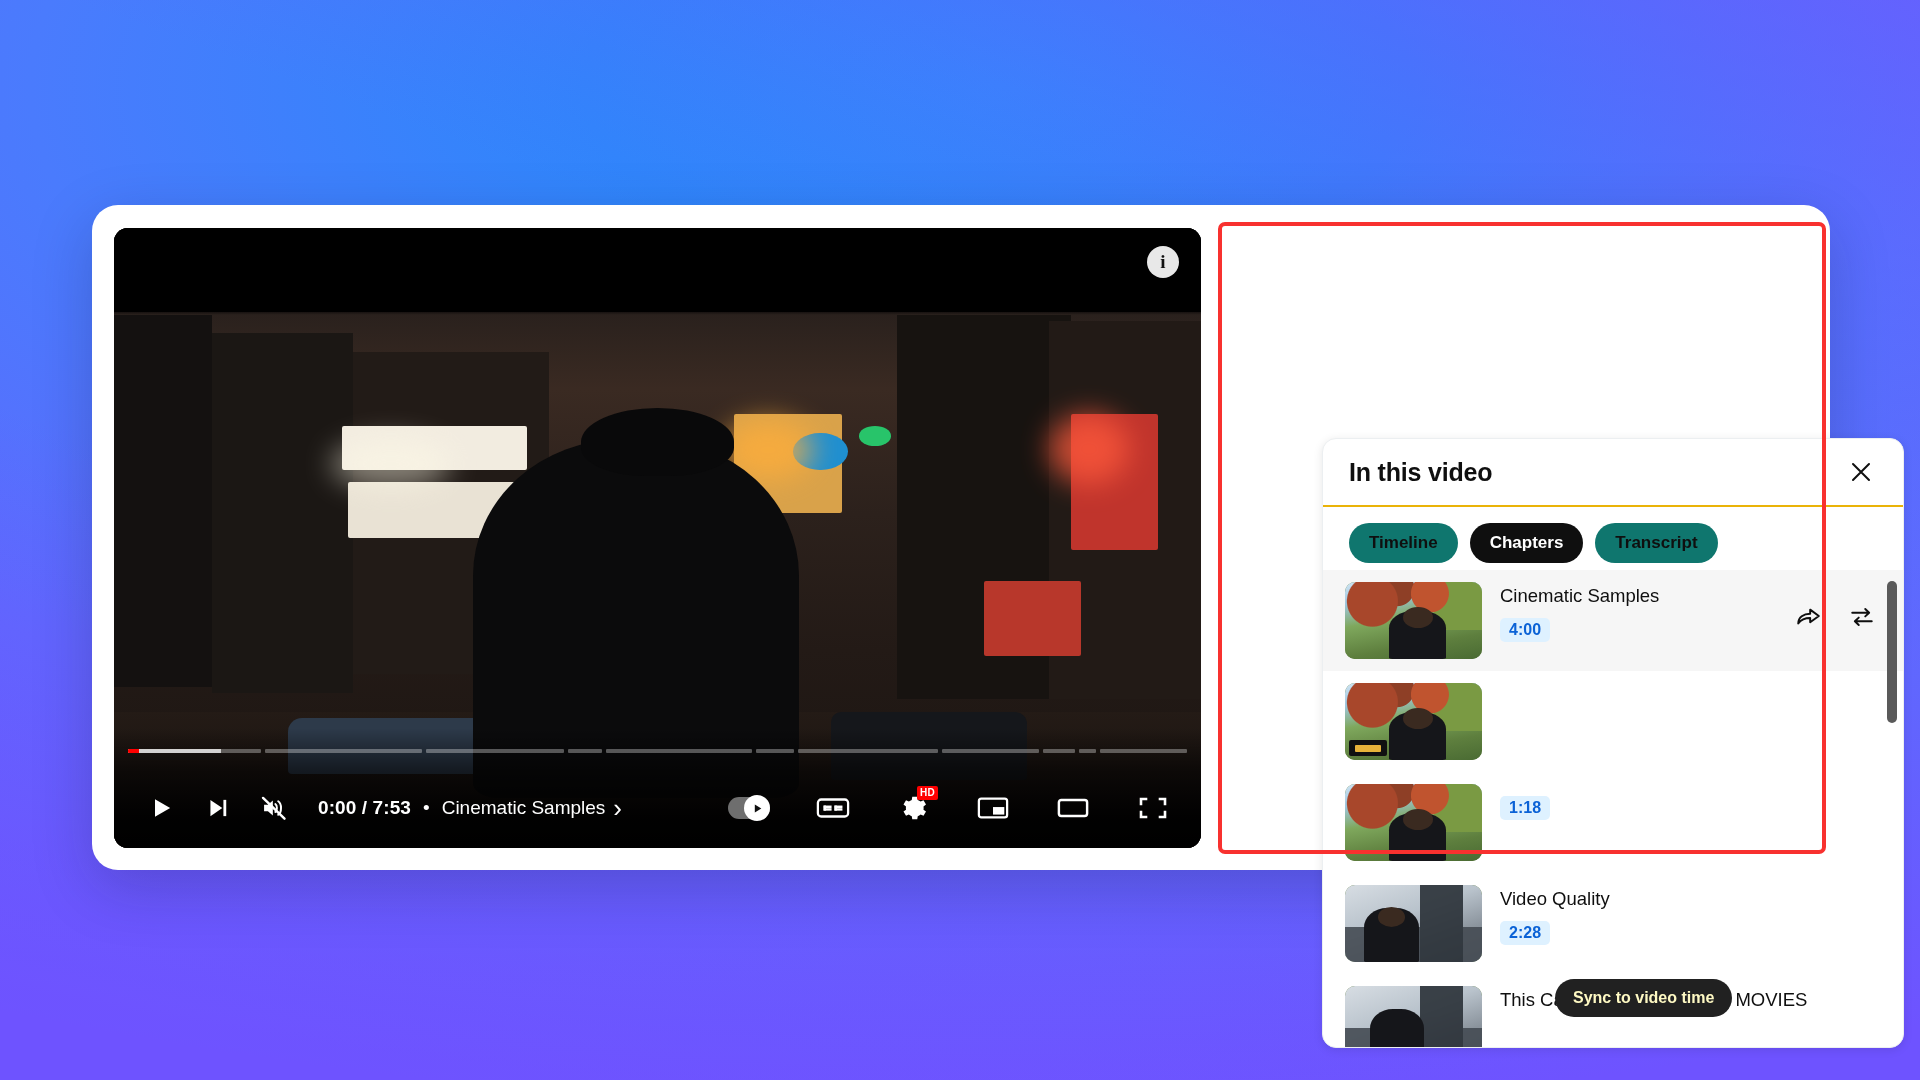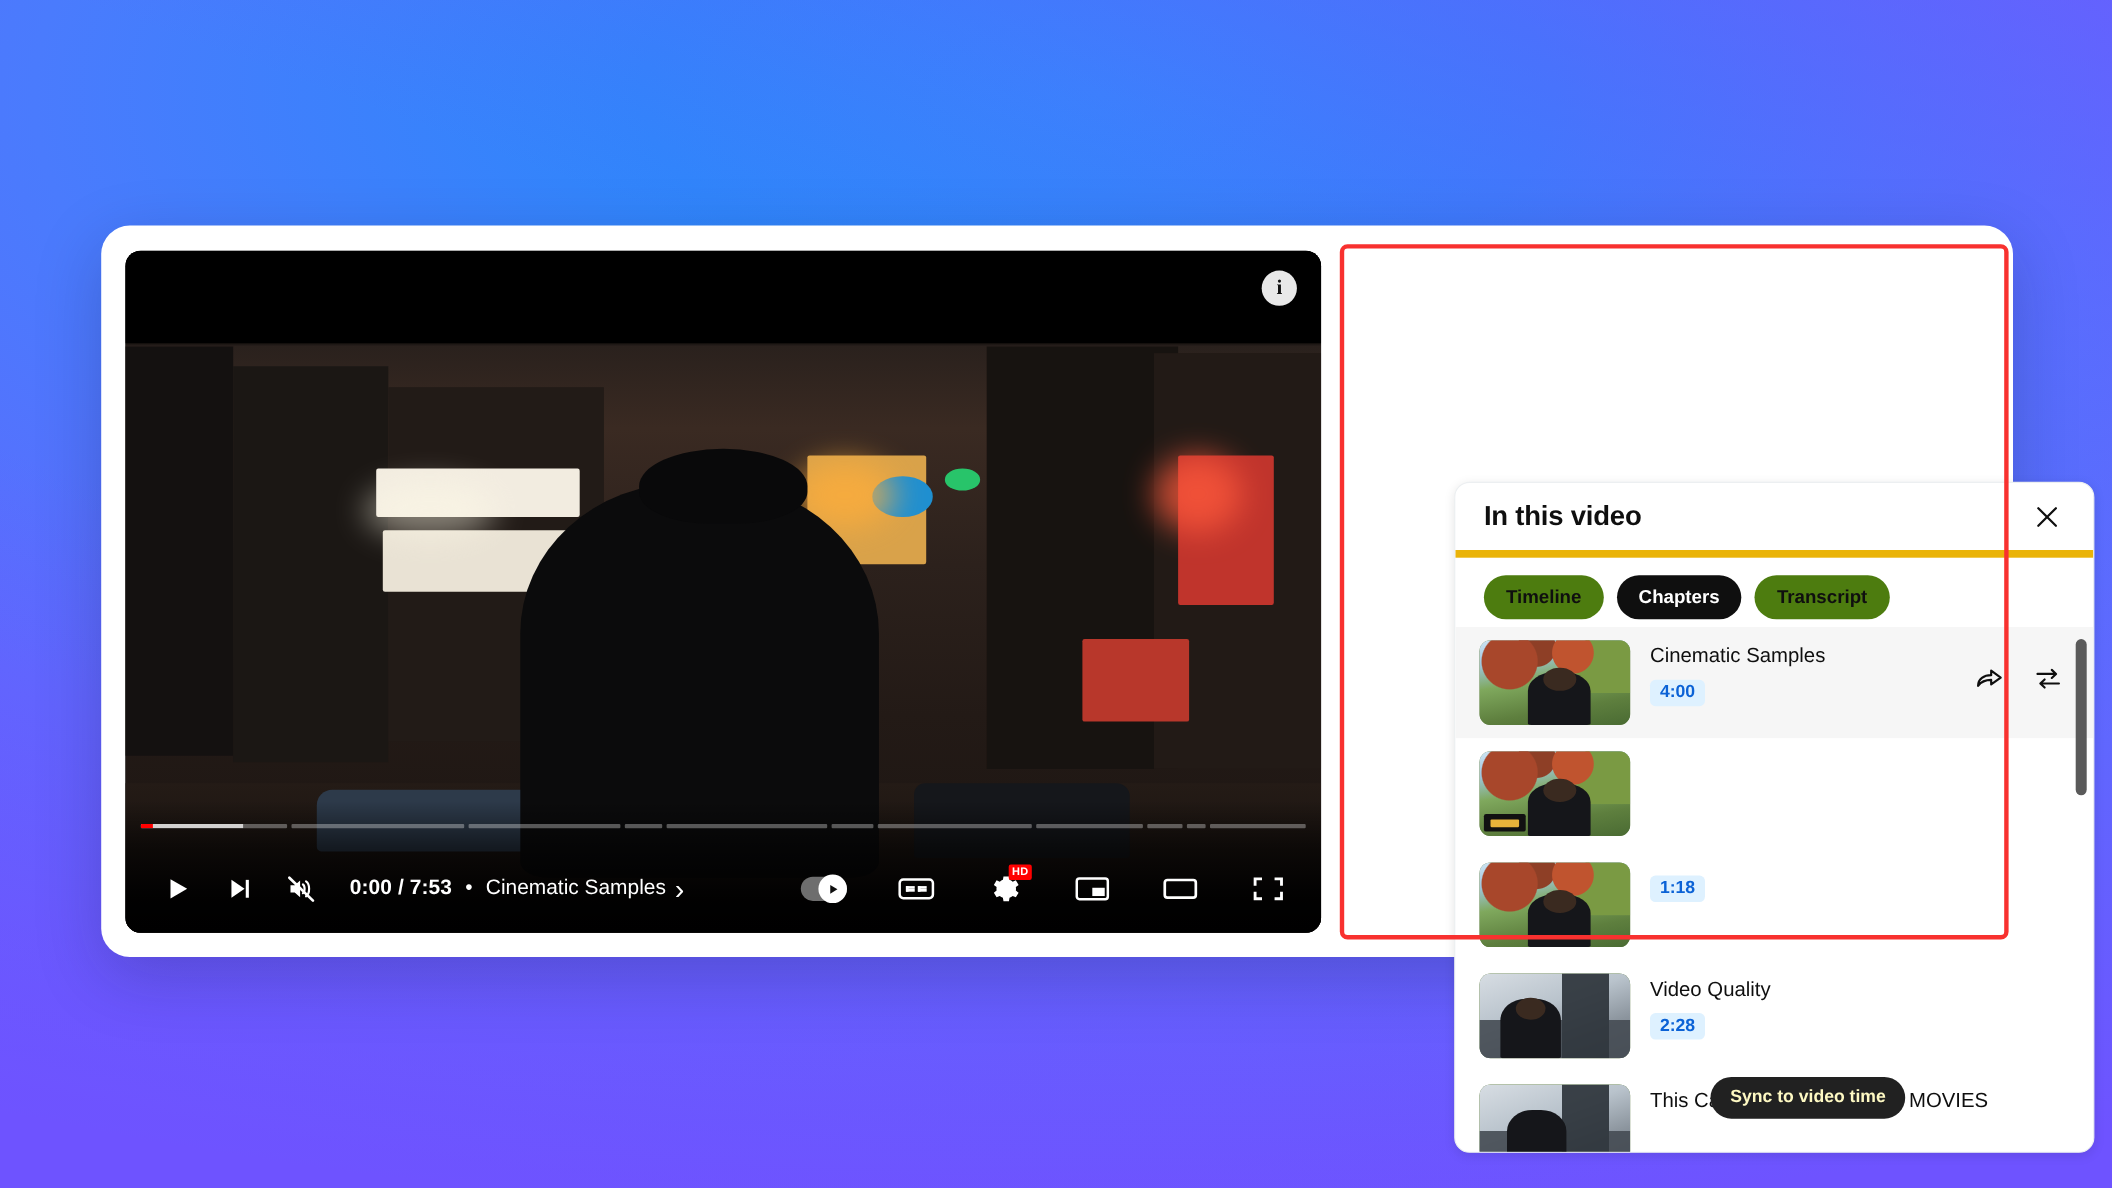--- a/index.html
+++ b/index.html
@@ -69,27 +69,27 @@
   .autoplay-toggle .knob { position:absolute; right:0; top:-2px; width:26px; height:26px; border-radius:50%; background:#fff;
       display:flex; align-items:center; justify-content:center; }
 
   
   #panel-outline { position:absolute; left:1218px; top:222px; width:608px; height:632px;
       border:4px solid #f8312f; border-radius:7px; }
   #panel { position:absolute; left:1230px; top:233px; width:582px; height:610px;
       background:#fff; border-radius:14px; overflow:hidden;
       box-shadow:0 2px 10px rgba(0,0,0,.10); border:1px solid #eceff1; }
   #panel-head { height:68px; display:flex; align-items:center; padding:0 22px 0 26px;
-      border-bottom:7px solid #eab308; }
+      border-bottom:2px solid #eab308; }
   #panel-title { font-size:25px; font-weight:700; color:#0f0f0f; letter-spacing:-.2px; }
   #panel-close { margin-left:auto; width:40px; height:40px; display:flex; align-items:center; justify-content:center;
       cursor:pointer; border-radius:50%; }
   #tabs { display:flex; gap:12px; padding:16px 22px 12px 26px; }
   .tab { padding:10px 20px; border-radius:20px; font-size:17px; font-weight:600; cursor:pointer;
-      background:#4d7c0f; color:#0f0f0f; white-space:nowrap; }
+      background:#0f766e; color:#0f0f0f; white-space:nowrap; }
   .tab.active { background:#0f0f0f; color:#fff; }
   #chapter-list { position:absolute; left:0; right:0; top:131px; bottom:0; overflow:hidden; }
   .chapter { display:flex; align-items:flex-start; gap:18px; padding:12px 22px 12px 22px; position:relative; cursor:pointer; }
   .chapter.active { background:#f6f6f6; }
   .thumb { width:137px; height:77px; border-radius:10px; flex:0 0 auto; overflow:hidden; position:relative; background:#5b7a3c; }
   .thumb .sky { position:absolute; inset:0; background:linear-gradient(170deg,#cfe4f2 0%,#9ec6df 22%,#7fa85d 45%,#5e7f3e 75%,#4a6b33 100%); }
   .thumb .foliage { position:absolute; left:0; top:0; right:0; height:62%;
       background:radial-gradient(circle at 20% 40%, #a8472b 0 22%, transparent 23%),
                  radial-gradient(circle at 62% 24%, #c0542f 0 20%, transparent 21%),
                  radial-gradient(circle at 88% 46%, #7a9a43 0 26%, transparent 27%),

